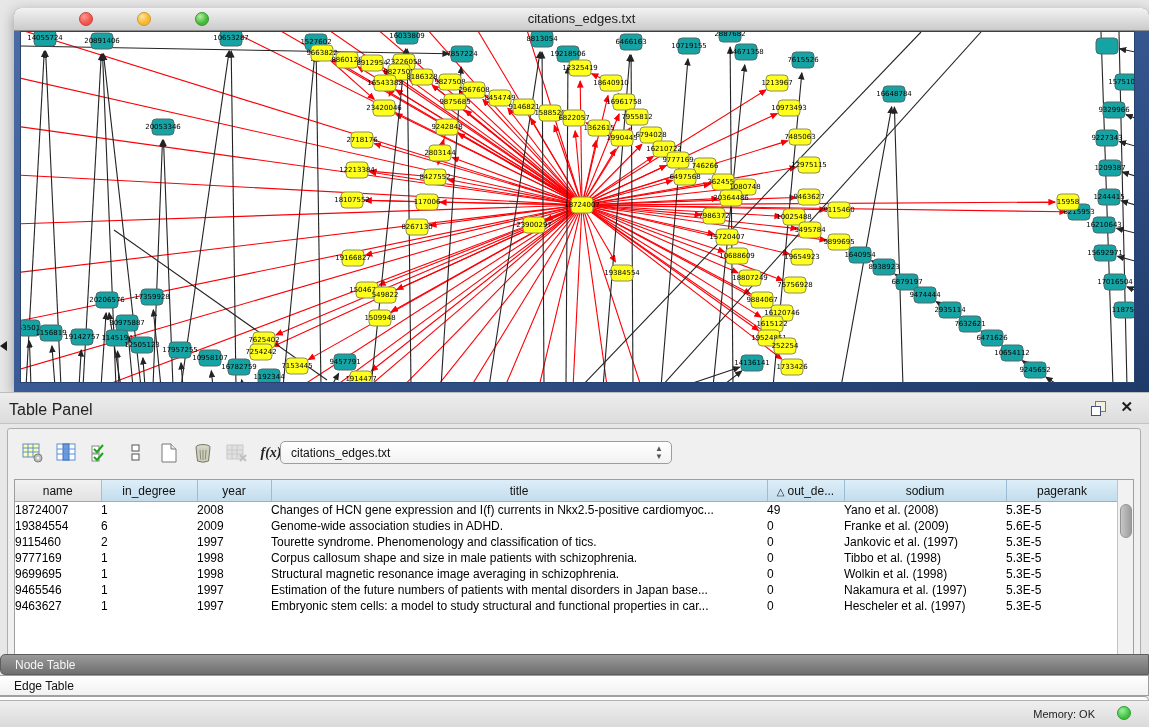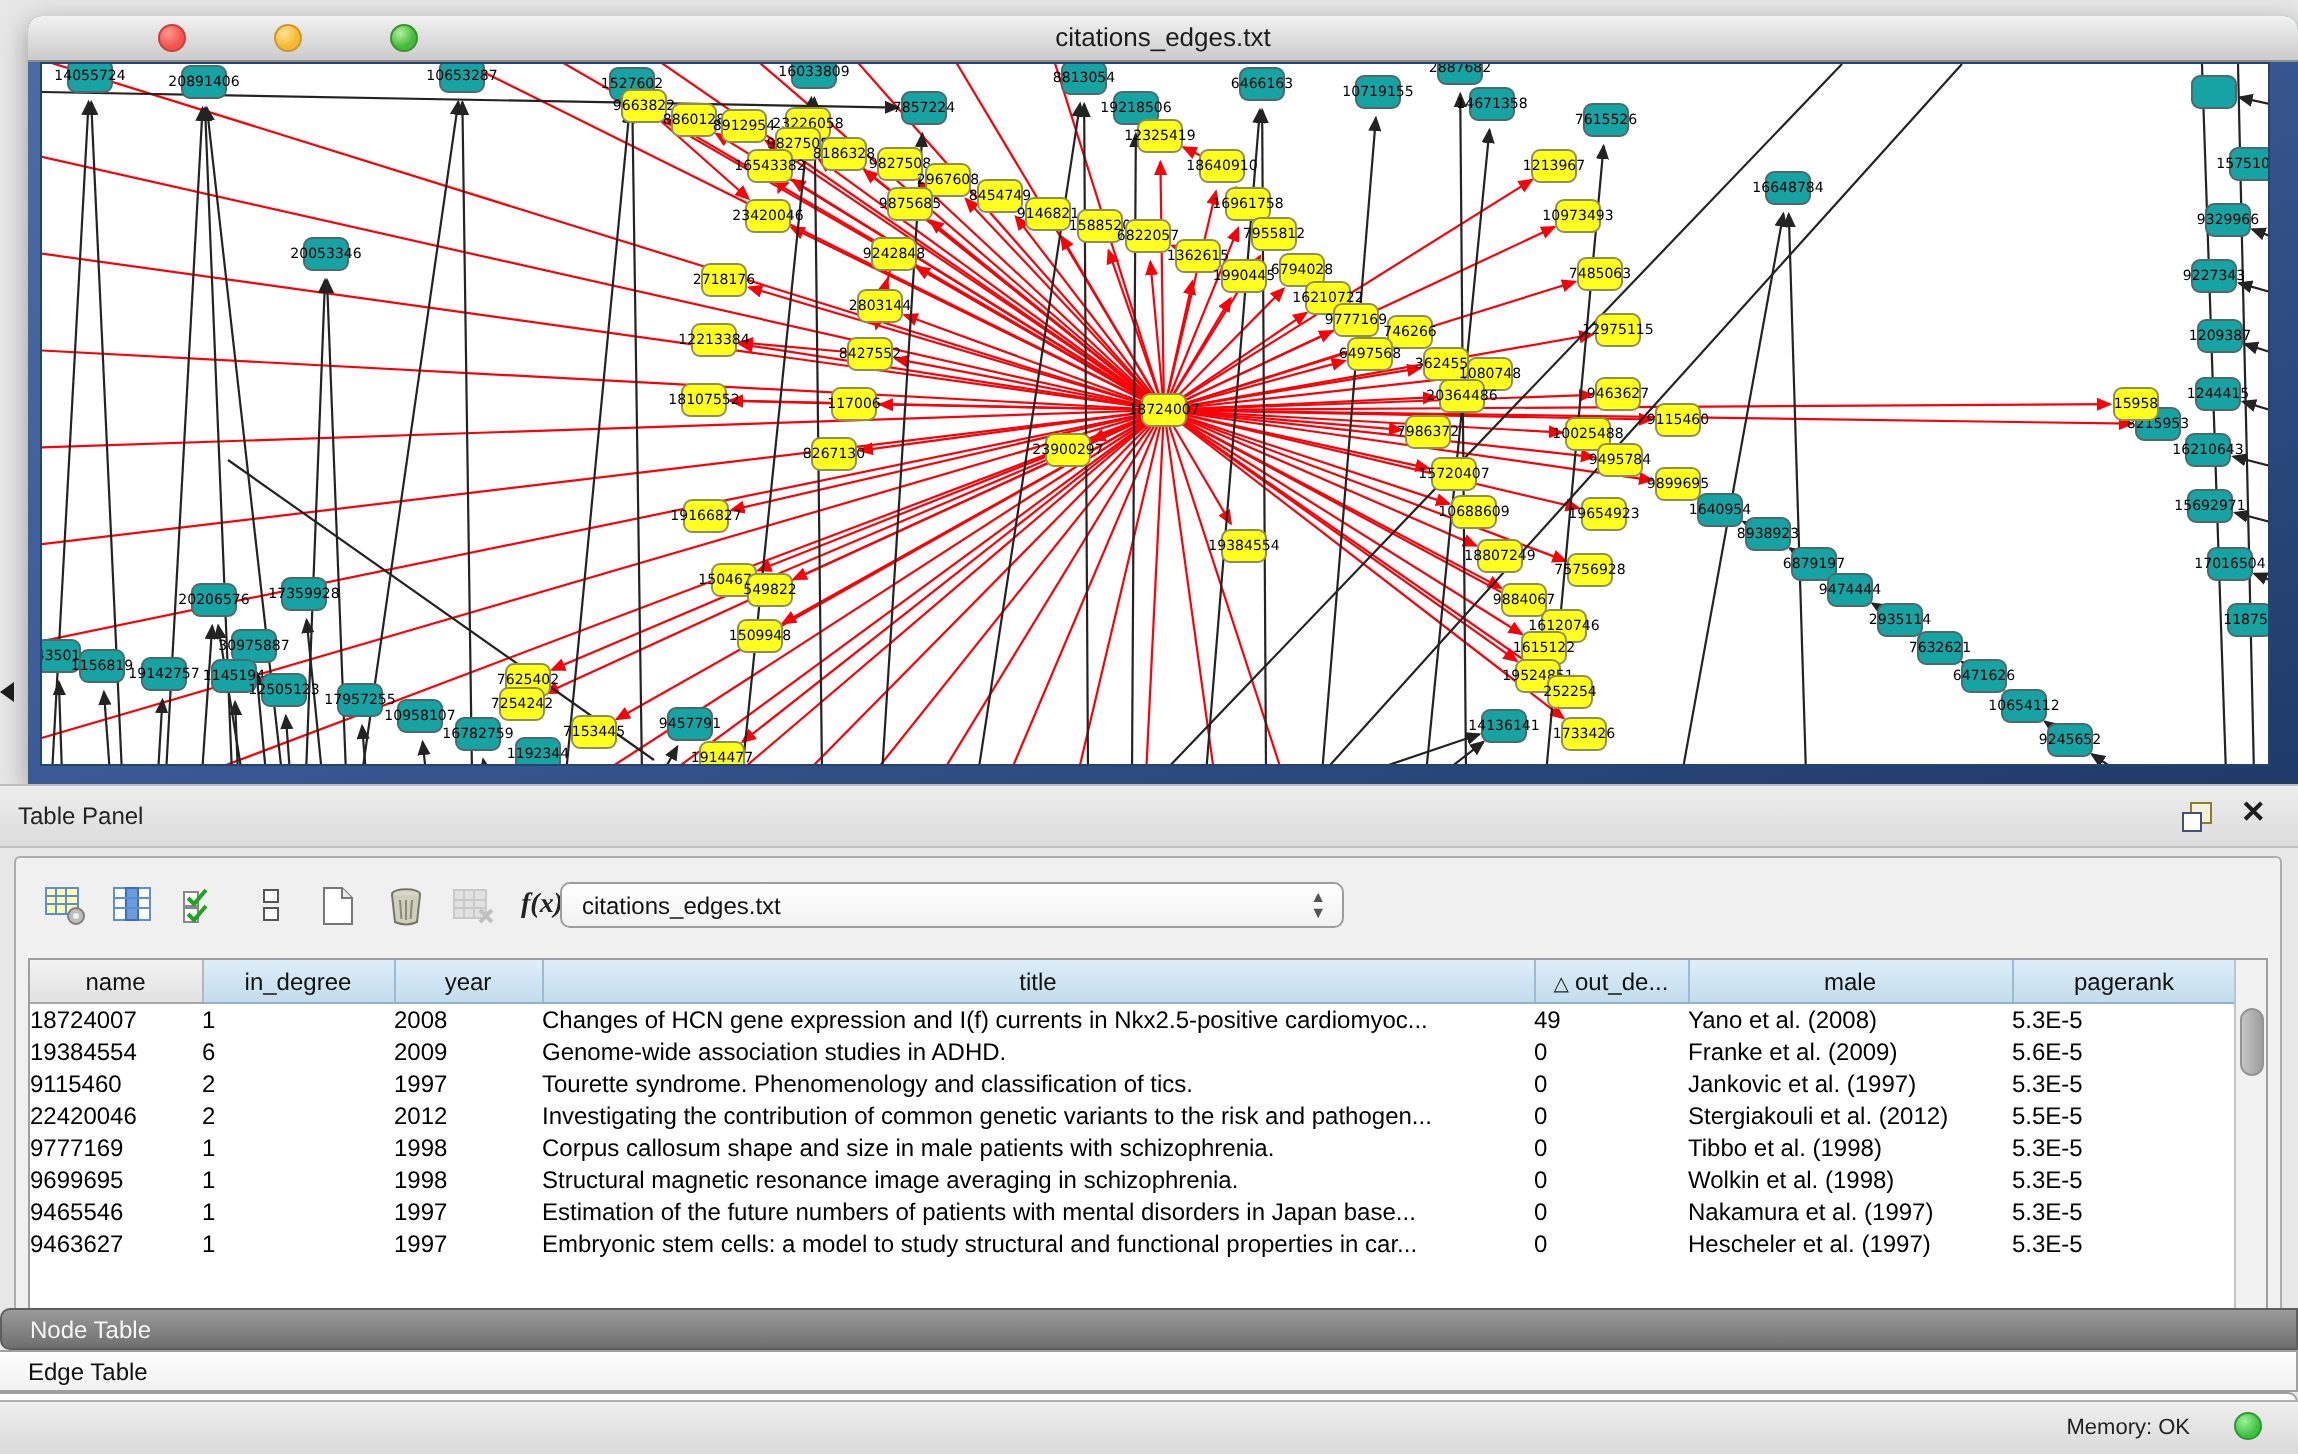--- a/index.html
+++ b/index.html
@@ -20,21 +20,21 @@
   .er{stroke:#fb0006;stroke-width:1.1;fill:none;}
   .ek{stroke:#232323;stroke-width:1.1;fill:none;}
   .ny{fill:#ffff1e;stroke:#8e8e55;stroke-width:1;}
   .nt{fill:#16a3a3;stroke:#4d6a6a;stroke-width:1;}
   .canvas-wrap text{font-family:"DejaVu Sans",sans-serif;font-size:7px;fill:#000;text-anchor:middle;}
 
   .collapse-arrow{position:absolute;left:0;top:341px;width:0;height:0;border-top:5px solid transparent;border-bottom:5px solid transparent;border-right:7px solid #1c1c1c;}
 
   
   .panel-header{position:absolute;left:0;top:392px;width:1149px;height:30px;background:linear-gradient(#ededed,#dcdcdc);border-top:1px solid #bcbcbc;border-bottom:1px solid #c2c2c2;}
-  .panel-header .ptitle{position:absolute;left:9px;top:8px;font-size:12px;color:#222;}
+  .panel-header .ptitle{position:absolute;left:9px;top:8px;font-size:16px;color:#222;}
   .float-ico{position:absolute;right:44px;top:8px;width:14px;height:14px;}
   .float-ico .sq1{position:absolute;left:4px;top:0;width:9px;height:9px;border:1.5px solid #8d7d33;background:#f4f0dc;}
   .float-ico .sq2{position:absolute;left:0;top:5px;width:8px;height:8px;border:1.5px solid #45507a;background:#fff;}
   .close-ico{position:absolute;right:16px;top:5px;font-size:15px;font-weight:bold;color:#1d1d1d;line-height:18px;}
 
   .panel-body{position:absolute;left:7px;top:428px;width:1134px;height:243px;background:#f0f0f0;border:1px solid #adadad;border-radius:3px;box-sizing:border-box;}
   .toolbar{position:absolute;left:10px;top:8px;height:32px;display:flex;align-items:center;}
   .tbtn{width:30px;height:28px;margin-right:4px;display:flex;align-items:center;justify-content:center;}
   .tbtn svg{display:block;}
   .fx{font-family:"Liberation Serif",serif;font-style:italic;font-weight:bold;font-size:14px;color:#222;}
@@ -830,21 +830,21 @@
           <col style="width:162px">
           <col style="width:112px">
       </colgroup>
       <thead>
           <tr id="thead-row">
             <th class="plain">name</th>
             <th>in_degree</th>
             <th>year</th>
             <th>title</th>
             <th><span class="sortmark">△</span>out_de...</th>
-            <th>male</th>
+            <th>sodium</th>
             <th>pagerank</th>
           </tr>
         </thead>
       <tbody id="tbody">
           <tr>
             <td class="c0">18724007</td>
             <td class="c1">1</td>
             <td class="c2">2008</td>
             <td class="c3">Changes of HCN gene expression and I(f) currents in Nkx2.5-positive cardiomyoc...</td>
             <td class="c4">49</td>
@@ -861,29 +861,20 @@
             <td class="c6">5.6E-5</td>
           </tr>
           <tr>
             <td class="c0">9115460</td>
             <td class="c1">2</td>
             <td class="c2">1997</td>
             <td class="c3">Tourette syndrome. Phenomenology and classification of tics.</td>
             <td class="c4">0</td>
             <td class="c5">Jankovic et al. (1997)</td>
             <td class="c6">5.3E-5</td>
-          </tr>
-          <tr>
-            <td class="c0">22420046</td>
-            <td class="c1">2</td>
-            <td class="c2">2012</td>
-            <td class="c3">Investigating the contribution of common genetic variants to the risk and pathogen...</td>
-            <td class="c4">0</td>
-            <td class="c5">Stergiakouli et al. (2012)</td>
-            <td class="c6">5.5E-5</td>
           </tr>
           <tr>
             <td class="c0">9777169</td>
             <td class="c1">1</td>
             <td class="c2">1998</td>
             <td class="c3">Corpus callosum shape and size in male patients with schizophrenia.</td>
             <td class="c4">0</td>
             <td class="c5">Tibbo et al. (1998)</td>
             <td class="c6">5.3E-5</td>
           </tr>

